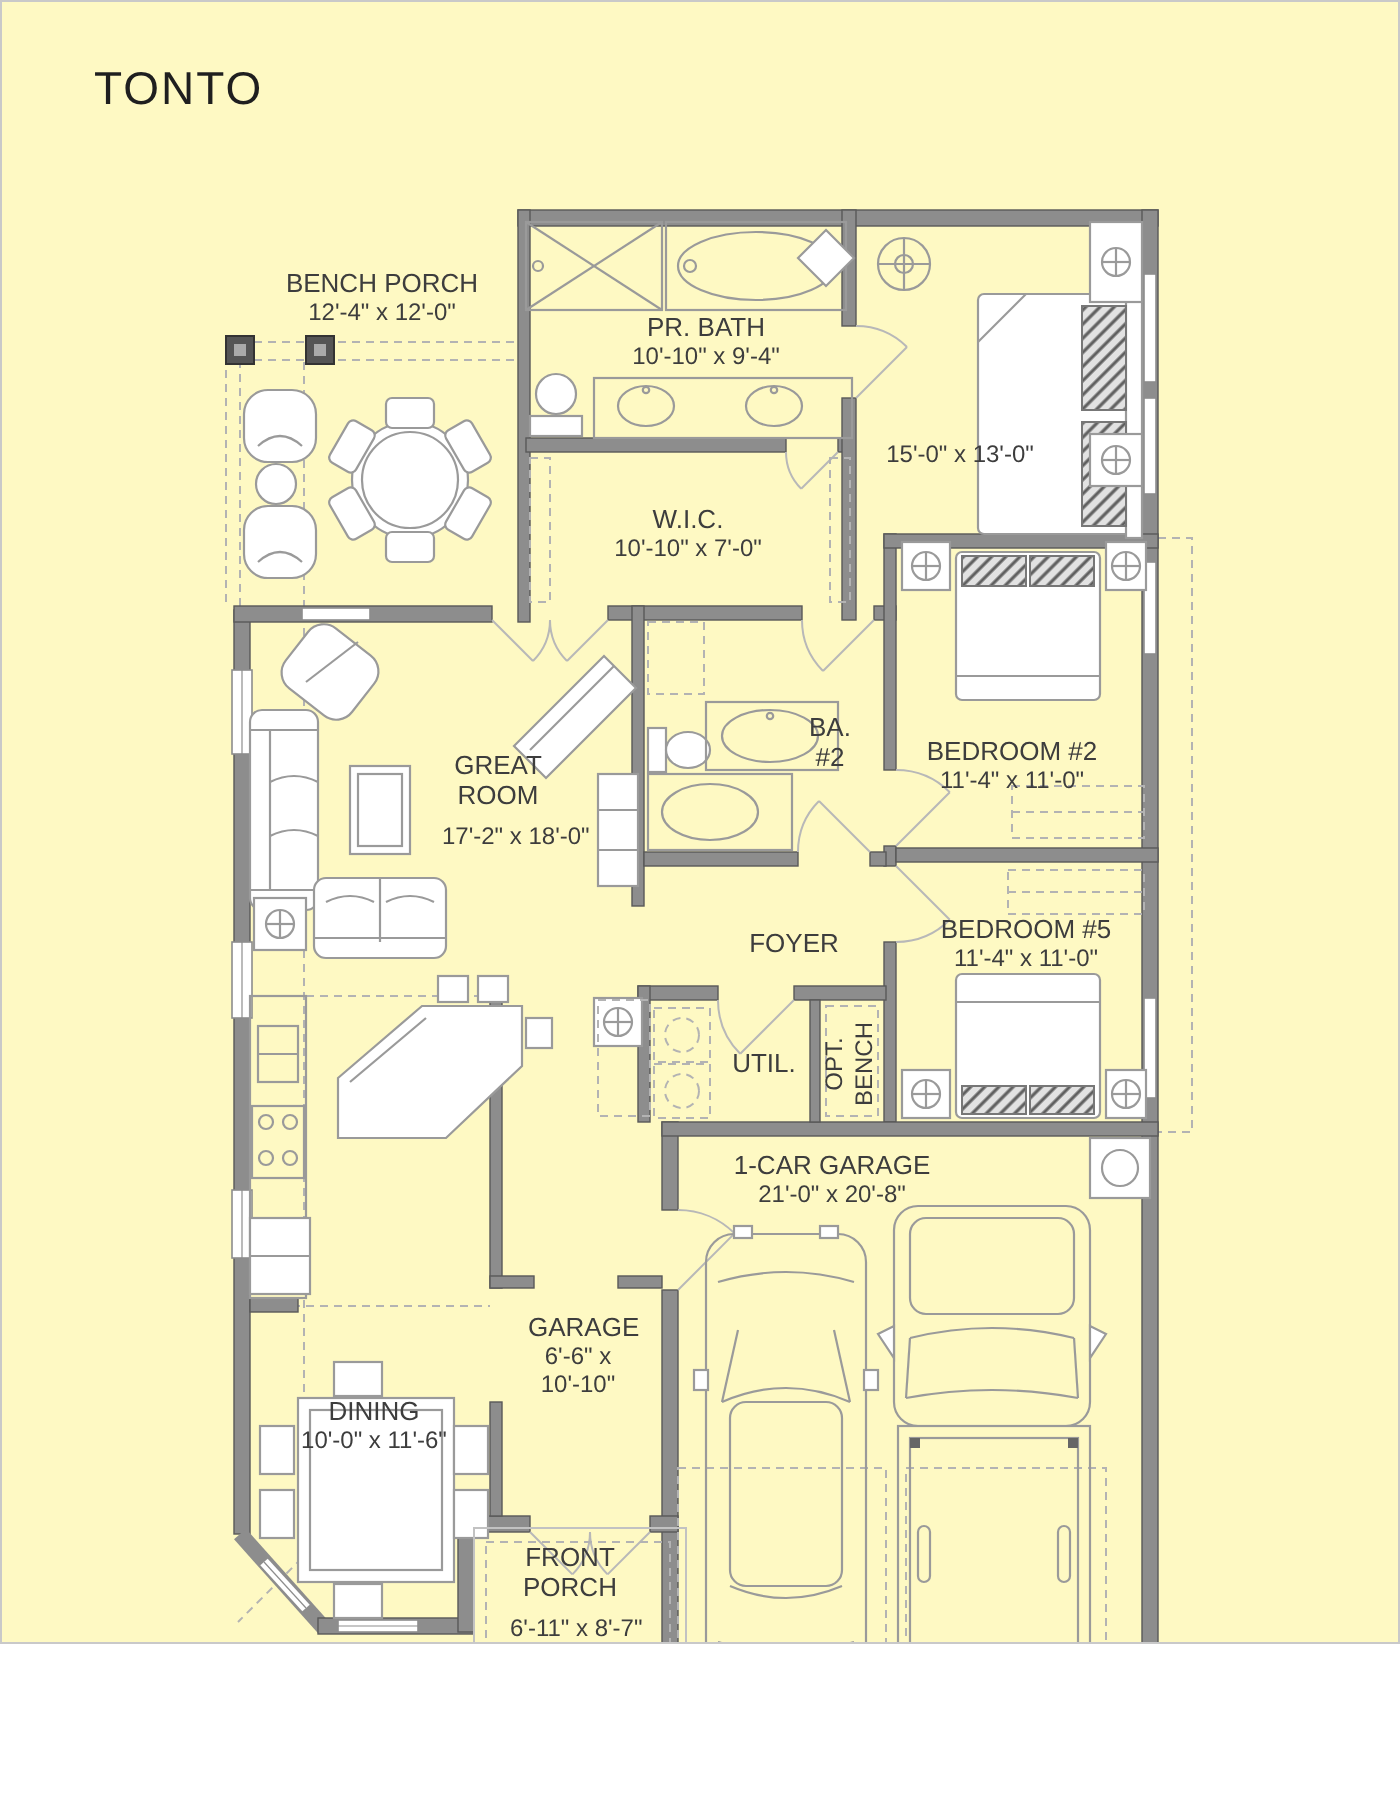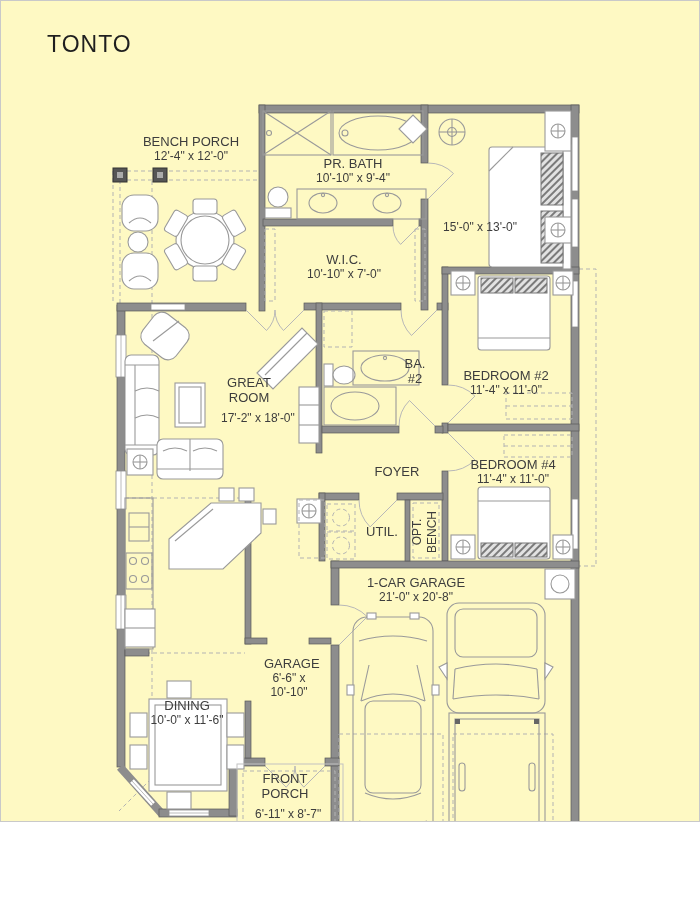--- a/index.html
+++ b/index.html
@@ -394,21 +394,21 @@
     <span class="rn">BA. #2</span>
   </div>
   <div class="lbl" style="left:505px;top:367px;width:130px">
     <span class="rn">BEDROOM #2</span>
     <span class="rd">11'-4" x 11'-0"</span>
   </div>
   <div class="lbl" style="left:396px;top:463px;width:60px">
     <span class="rn">FOYER</span>
   </div>
   <div class="lbl" style="left:512px;top:456px;width:130px">
-    <span class="rn">BEDROOM #4</span>
+    <span class="rn">BEDROOM #5</span>
     <span class="rd">11'-4" x 11'-0"</span>
   </div>
   <div class="lbl" style="left:381px;top:523px;width:60px">
     <span class="rn">UTIL.</span>
   </div>
   <div class="lbl vert" style="left:424px;top:531px;width:50px">
     <span class="rn">OPT. BENCH</span>
   </div>
   <div class="lbl" style="left:415px;top:574px;width:130px">
     <span class="rn">1-CAR GARAGE</span>

